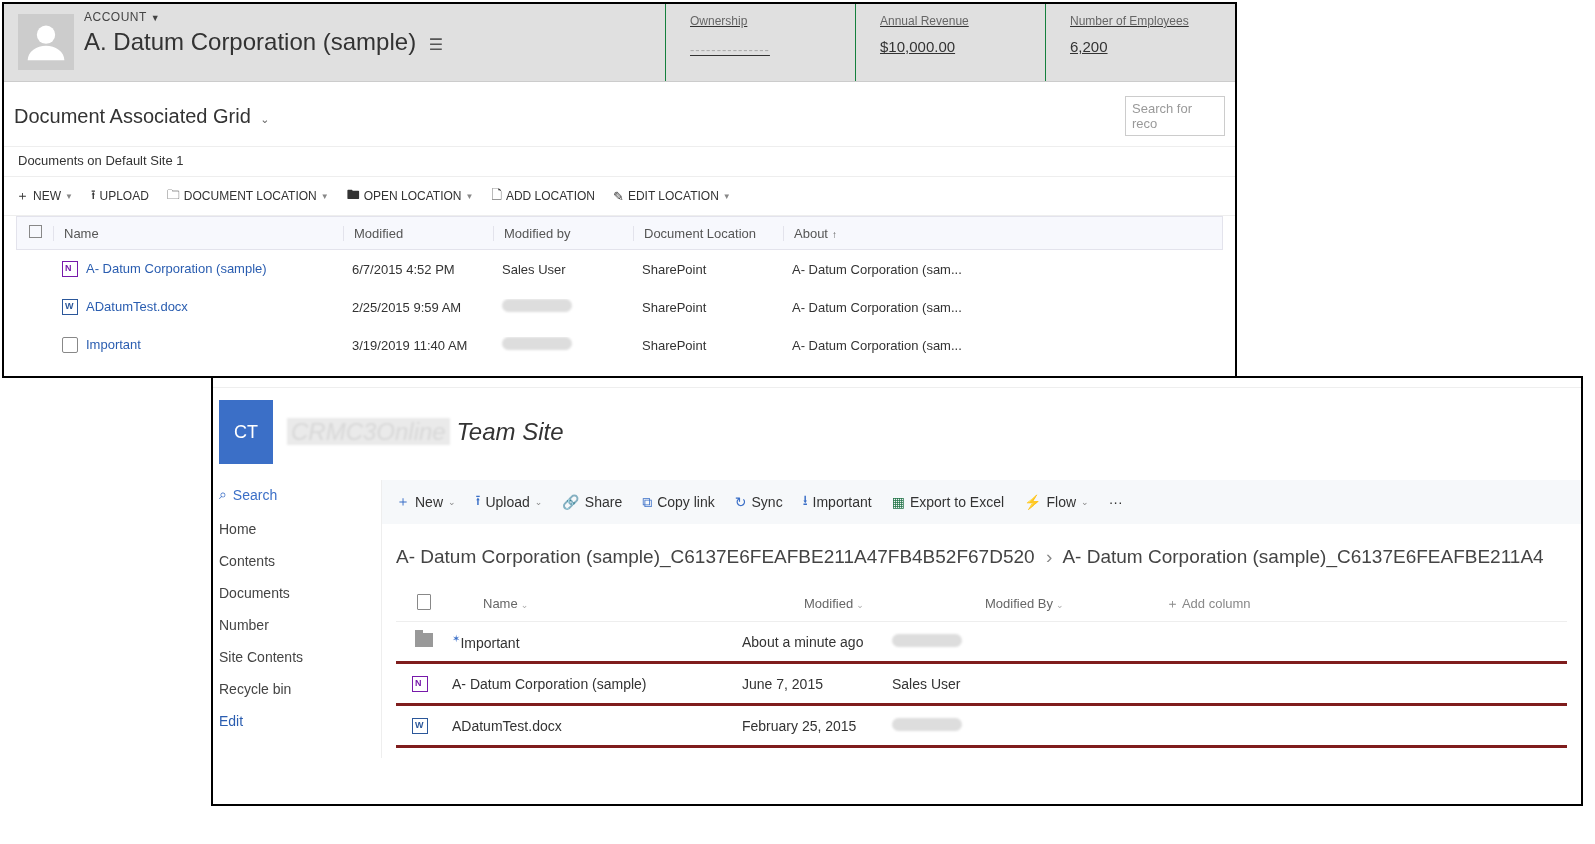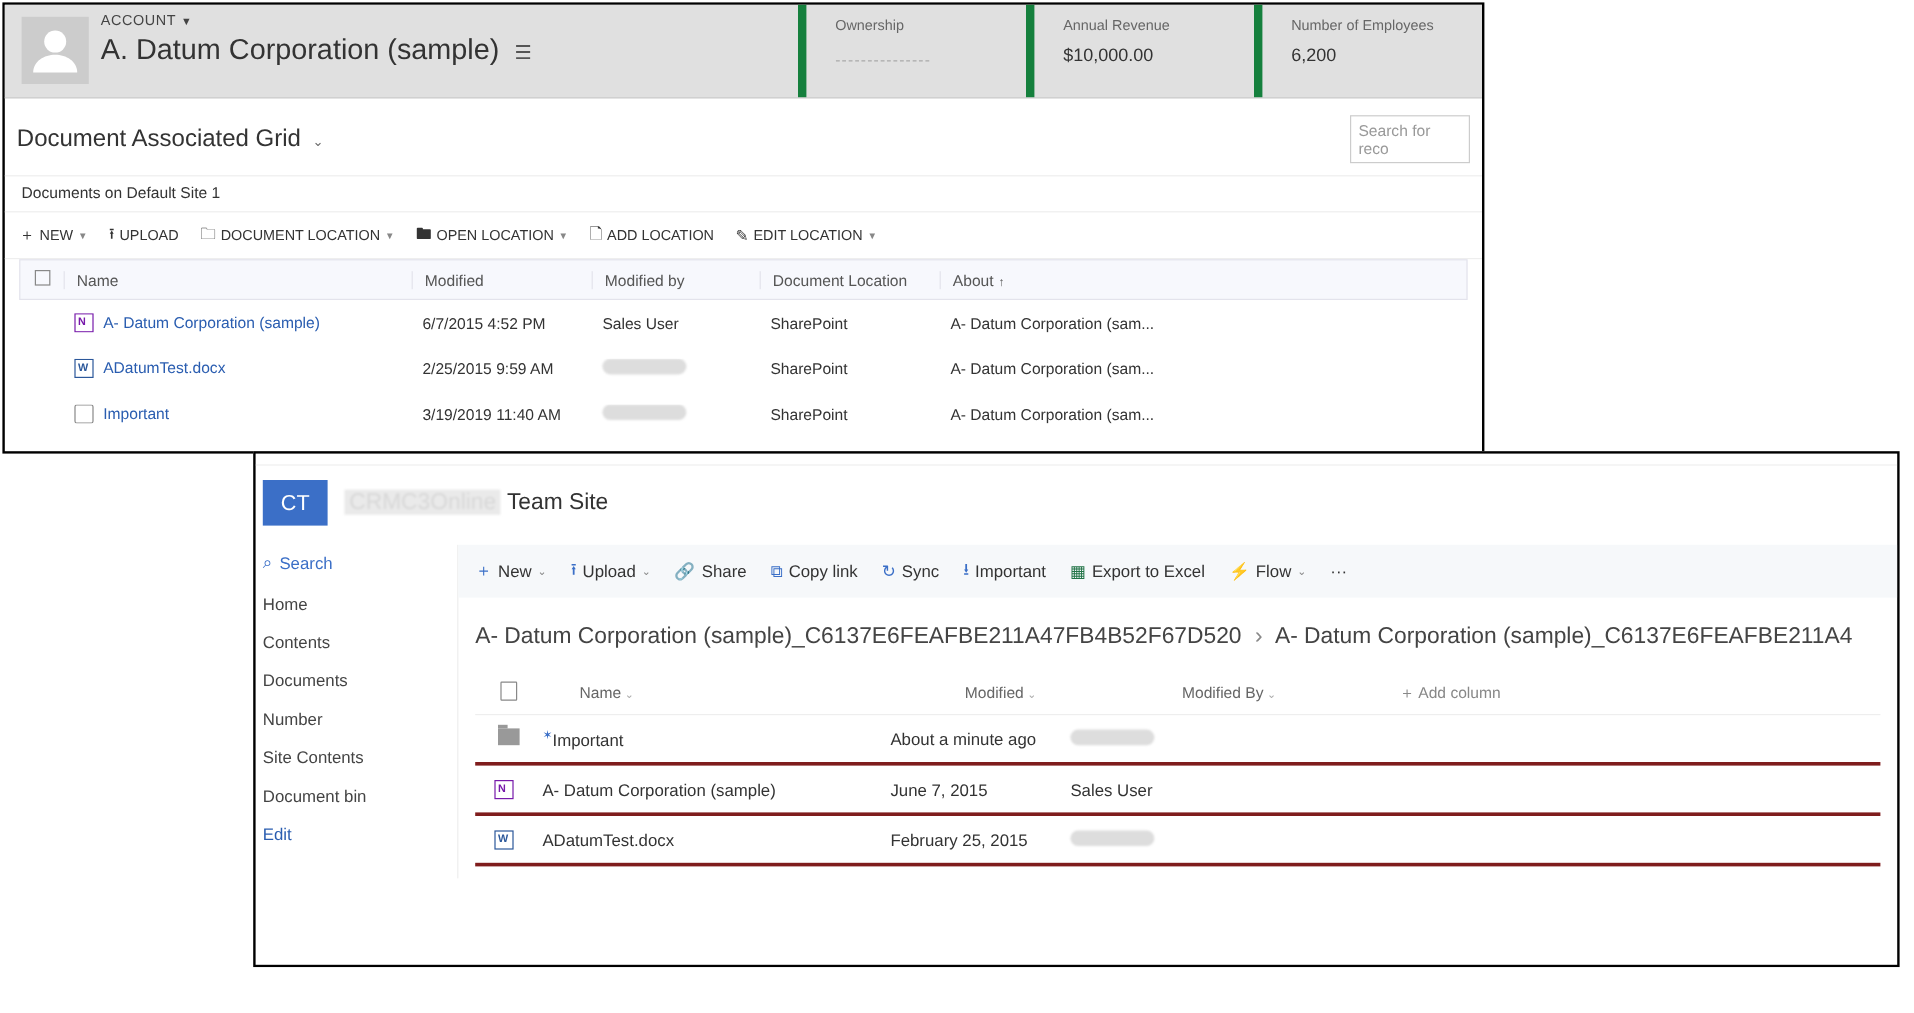--- a/index.html
+++ b/index.html
@@ -9,21 +9,21 @@
 .crm-panel { border: 2px solid #000; width: 1235px; margin: 2px; background: #fff; }
 .crm-header { background: #e0e0e0; display: flex; align-items: stretch; height: 78px; border-bottom: 1px solid #ccc; }
 .crm-avatar { width: 56px; height: 56px; background: #ccc; margin: 10px 10px 10px 14px; display: flex; align-items: center; justify-content: center; }
 .crm-avatar svg { width: 44px; height: 44px; fill: #fff; }
 .crm-titleblock { flex: 1; padding-top: 6px; }
 .crm-account-label { font-size: 12px; color: #444; letter-spacing: 0.5px; }
 .crm-account-label .dd { margin-left: 4px; font-size: 9px; }
 .crm-account-name { font-size: 24px; font-weight: 400; color: #333; margin-top: 4px; }
 .crm-account-name .menu-icon { font-size: 16px; margin-left: 6px; color: #555; }
 .crm-stats { display: flex; }
-.crm-stat { border-left: 7px solid #15803d; padding: 10px 24px; min-width: 190px; }
+.crm-stat { border-left: 1px solid #15803d; padding: 10px 24px; min-width: 190px; text-decoration: underline; }
 .crm-stat-label { font-size: 12px; color: #666; }
 .crm-stat-value { font-size: 15px; color: #333; margin-top: 10px; }
 .crm-stat-dash { color: #aaa; margin-top: 14px; letter-spacing: 1px; }
 
 .crm-subtitle-row { display: flex; align-items: center; justify-content: space-between; padding: 14px 10px 10px 10px; }
 .crm-subtitle { font-size: 20px; font-weight: 300; color: #333; }
 .crm-subtitle .dd { font-size: 11px; margin-left: 4px; color: #666; }
 .crm-search { border: 1px solid #ccc; padding: 4px 6px; font-size: 13px; color: #999; width: 100px; overflow: hidden; }
 
 .crm-location-label { padding: 6px 14px 8px 14px; font-size: 13px; color: #333; border-top: 1px solid #eee; }
@@ -54,22 +54,22 @@
 .file-icon.word::after { content: "W"; color: #2b579a; font-size: 9px; font-weight: bold; position: absolute; left: 2px; top: 1px; }
 .file-icon.page { border-color: #888; border-radius: 2px; }
 .sort-arrow { font-size: 10px; margin-left: 4px; }
 .chk { width: 13px; height: 13px; border: 1px solid #888; display: inline-block; }
 .blurred { background: #ddd; border-radius: 8px; height: 13px; width: 70px; display: inline-block; filter: blur(1px); }
 
 
 .sp-panel { border: 2px solid #000; width: 1372px; margin-left: 211px; margin-top: -4px; background: #fff; height: 430px; overflow: hidden; }
 .sp-topstrip { height: 10px; border-bottom: 1px solid #eee; }
 .sp-header { display: flex; align-items: center; padding: 12px 10px 16px 6px; }
-.sp-logo { width: 54px; height: 38px; background: #3b6fc7; color: #fff; display: flex; align-items: center; justify-content: center; font-size: 18px; margin-right: 14px; }
-.sp-sitename { font-size: 19px; font-weight: 300; color: #333; }
+.sp-logo { width: 54px; height: 64px; background: #3b6fc7; color: #fff; display: flex; align-items: center; justify-content: center; font-size: 18px; margin-right: 14px; }
+.sp-sitename { font-size: 24px; font-weight: 300; color: #333; font-style: italic; }
 .sp-sitename .blurred-title { background: #eaeaea; color: #d8d8d8; padding: 0 4px; filter: blur(1px); }
 .sp-body { display: flex; }
 .sp-nav { width: 168px; padding: 6px 0 0 6px; font-size: 14px; }
 .sp-search { color: #3b6fc7; margin-bottom: 10px; display: flex; align-items: center; gap: 6px; cursor: text; }
 .sp-search .mag { font-size: 14px; }
 .sp-nav-item { color: #444; padding: 8px 0; cursor: pointer; }
 .sp-nav-item.edit { color: #2a5db0; }
 .sp-main { flex: 1; border-left: 1px solid #eee; }
 .sp-cmdbar { display: flex; align-items: center; gap: 20px; padding: 10px 14px; background: #f6f8fa; font-size: 14px; color: #333; }
 .sp-cmdbar .cmd { display: flex; align-items: center; gap: 5px; cursor: pointer; }
@@ -223,21 +223,21 @@
       <div class="sp-search">
           <span class="mag">⌕</span>
           <span>Search</span>
         </div>
       <div id="sp-nav-items">
           <div class="sp-nav-item">Home</div>
           <div class="sp-nav-item">Contents</div>
           <div class="sp-nav-item">Documents</div>
           <div class="sp-nav-item">Number</div>
           <div class="sp-nav-item">Site Contents</div>
-          <div class="sp-nav-item">Document bin</div>
+          <div class="sp-nav-item">Recycle bin</div>
         </div>
       <div class="sp-nav-item edit">Edit</div>
     </div>
     <div class="sp-main">
       <div class="sp-cmdbar">
         <div class="cmd">
             <span class="ic">＋</span>
             <span>New</span>
             <span class="dd">⌄</span>
           </div>

